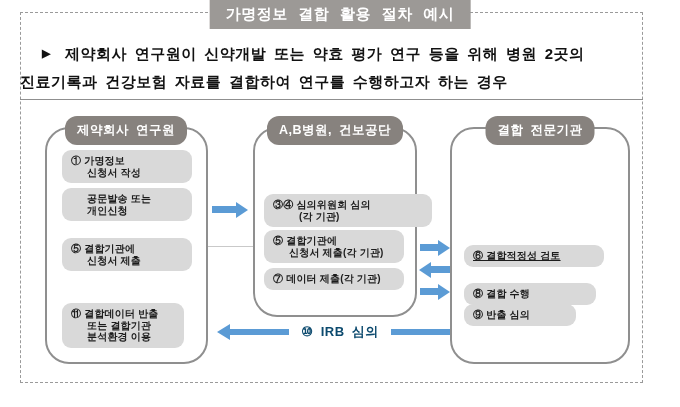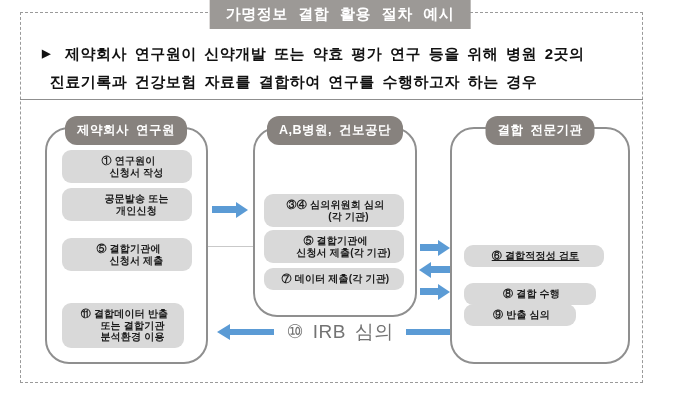--- a/index.html
+++ b/index.html
@@ -1,42 +1,42 @@
 <!DOCTYPE html>
 <html style="--title-bg: #9c9996; --header-bg: #87827e; --step-bg: #d9d9d9; --lane-border: #8f8f8f; --arrow: #5b9bd5;"><head>
 <meta charset="utf-8">
 <style>
   * { margin:0; padding:0; box-sizing:border-box; }
   html,body { background:#ffffff; }
   body {
     width:680px; height:407px; position:relative; overflow:hidden;
     font-family:"Liberation Sans", sans-serif; color:#111;
   }
-  .abs { position:absolute;text-align:center; }
+  .abs { position:absolute; }
 
   
   .outer   { left:20px; top:12px; width:623px; height:371px; border:1px dashed #9a9a9a; }
   .divider { left:20px; top:99px; width:623px; height:0; border-top:1px solid #8f8f8f; }
 
   
   .title-badge {
     left:340px; top:0; transform:translateX(-50%);
     background:var(--title-bg,#9c9996); color:#fff;
     font-weight:bold; font-size:15px; letter-spacing:.5px; word-spacing:6px;
     padding:5px 16px; white-space:nowrap; z-index:3;
   }
 
   
   .intro-line1 {
     left:42px; top:45px; font-size:15px; font-weight:bold;
     letter-spacing:.5px; word-spacing:3px; white-space:nowrap;
   }
   .bullet { font-size:11px; margin-right:14px; vertical-align:2px; }
   .intro-line2 {
-    left:20px; top:73px; width:547px; text-align:center;
+    left:20px; top:73px; width:547px; 
     font-size:15px; font-weight:bold; letter-spacing:.5px; word-spacing:3px;
   }
 
   
   .lane { border:2px solid var(--lane-border,#8f8f8f); border-radius:24px; background:#fff; z-index:1; }
   .lane-header {
     top:116px; transform:translateX(-50%);
     background:var(--header-bg,#87827e); color:#fff;
     font-size:12.5px; font-weight:bold; letter-spacing:.5px; word-spacing:3px;
     padding:6px 12px; border-radius:12px; white-space:nowrap; z-index:2;
@@ -68,61 +68,61 @@
     width:0; height:0;
     border-right:12px solid var(--arrow,#5b9bd5);
     border-top:8px solid transparent; border-bottom:8px solid transparent;
   }
 
   
   .irb { left:217px; top:323px; width:233px; height:17px; display:flex; align-items:center; z-index:2; }
   .irb .seg  { flex:1; height:6px; background:var(--arrow,#5b9bd5); }
   .irb .head { width:0; height:0; border-right:13px solid var(--arrow,#5b9bd5);
                border-top:8px solid transparent; border-bottom:8px solid transparent; }
-  .irb .lbl  { padding:0 12px; font-size:19px; font-weight:normal; letter-spacing:.5px;
-               word-spacing:3px; white-space:nowrap; color:#737373; }
+  .irb .lbl  { padding:0 12px; font-size:13px; font-weight:bold; letter-spacing:.5px;
+               word-spacing:3px; white-space:nowrap; color:#0c4a6e; }
 </style>
 </head>
 <body>
 
 <div class="abs outer"></div>
 <div class="abs divider"></div>
 
 <div class="abs title-badge">가명정보 결합 활용 절차 예시</div>
 
 <div class="abs intro-line1">
   <span class="bullet">▶</span><span>제약회사 연구원이 신약개발 또는 약효 평가 연구 등을 위해 병원 2곳의</span>
 </div>
 <div class="abs intro-line2">진료기록과 건강보험 자료를 결합하여 연구를 수행하고자 하는 경우</div>
 
 <div class="abs hline" style="left:194px; top:246px; width:70px;"></div>
 
 <div class="abs lane" style="left:45px; top:127px; width:163px; height:237px;"></div>
 <div class="abs lane-header" style="left:126px;">제약회사 연구원</div>
 <div class="abs step" style="left:62px; top:150px; width:130px;">
-  <div>① 연구원이</div>
+  <div>① 가명정보</div>
   <div class="cont">신청서 작성</div>
 </div>
 <div class="abs step" style="left:62px; top:188px; width:130px;">
   <div class="cont">공문발송 또는</div>
   <div class="cont">개인신청</div>
 </div>
 <div class="abs step" style="left:62px; top:238px; width:130px;">
   <div>⑤ 결합기관에</div>
   <div class="cont">신청서 제출</div>
 </div>
 <div class="abs step" style="left:62px; top:303px; width:122px;">
   <div>⑪ 결합데이터 반출</div>
   <div class="cont">또는 결합기관</div>
   <div class="cont">분석환경 이용</div>
 </div>
 
 <div class="abs lane" style="left:253px; top:127px; width:164px; height:190px;"></div>
 <div class="abs lane-header" style="left:335px;">A,B병원, 건보공단</div>
-<div class="abs step" style="left:264px; top:194px; width:140px;">
+<div class="abs step" style="left:264px; top:194px; width:168px;">
   <div>③④ 심의위원회 심의</div>
   <div class="cont2">(각 기관)</div>
 </div>
 <div class="abs step" style="left:264px; top:230px; width:140px;">
   <div>⑤ 결합기관에</div>
   <div class="cont">신청서 제출(각 기관)</div>
 </div>
 <div class="abs step" style="left:264px; top:268px; width:140px;">
   <div>⑦ 데이터 제출(각 기관)</div>
 </div>

